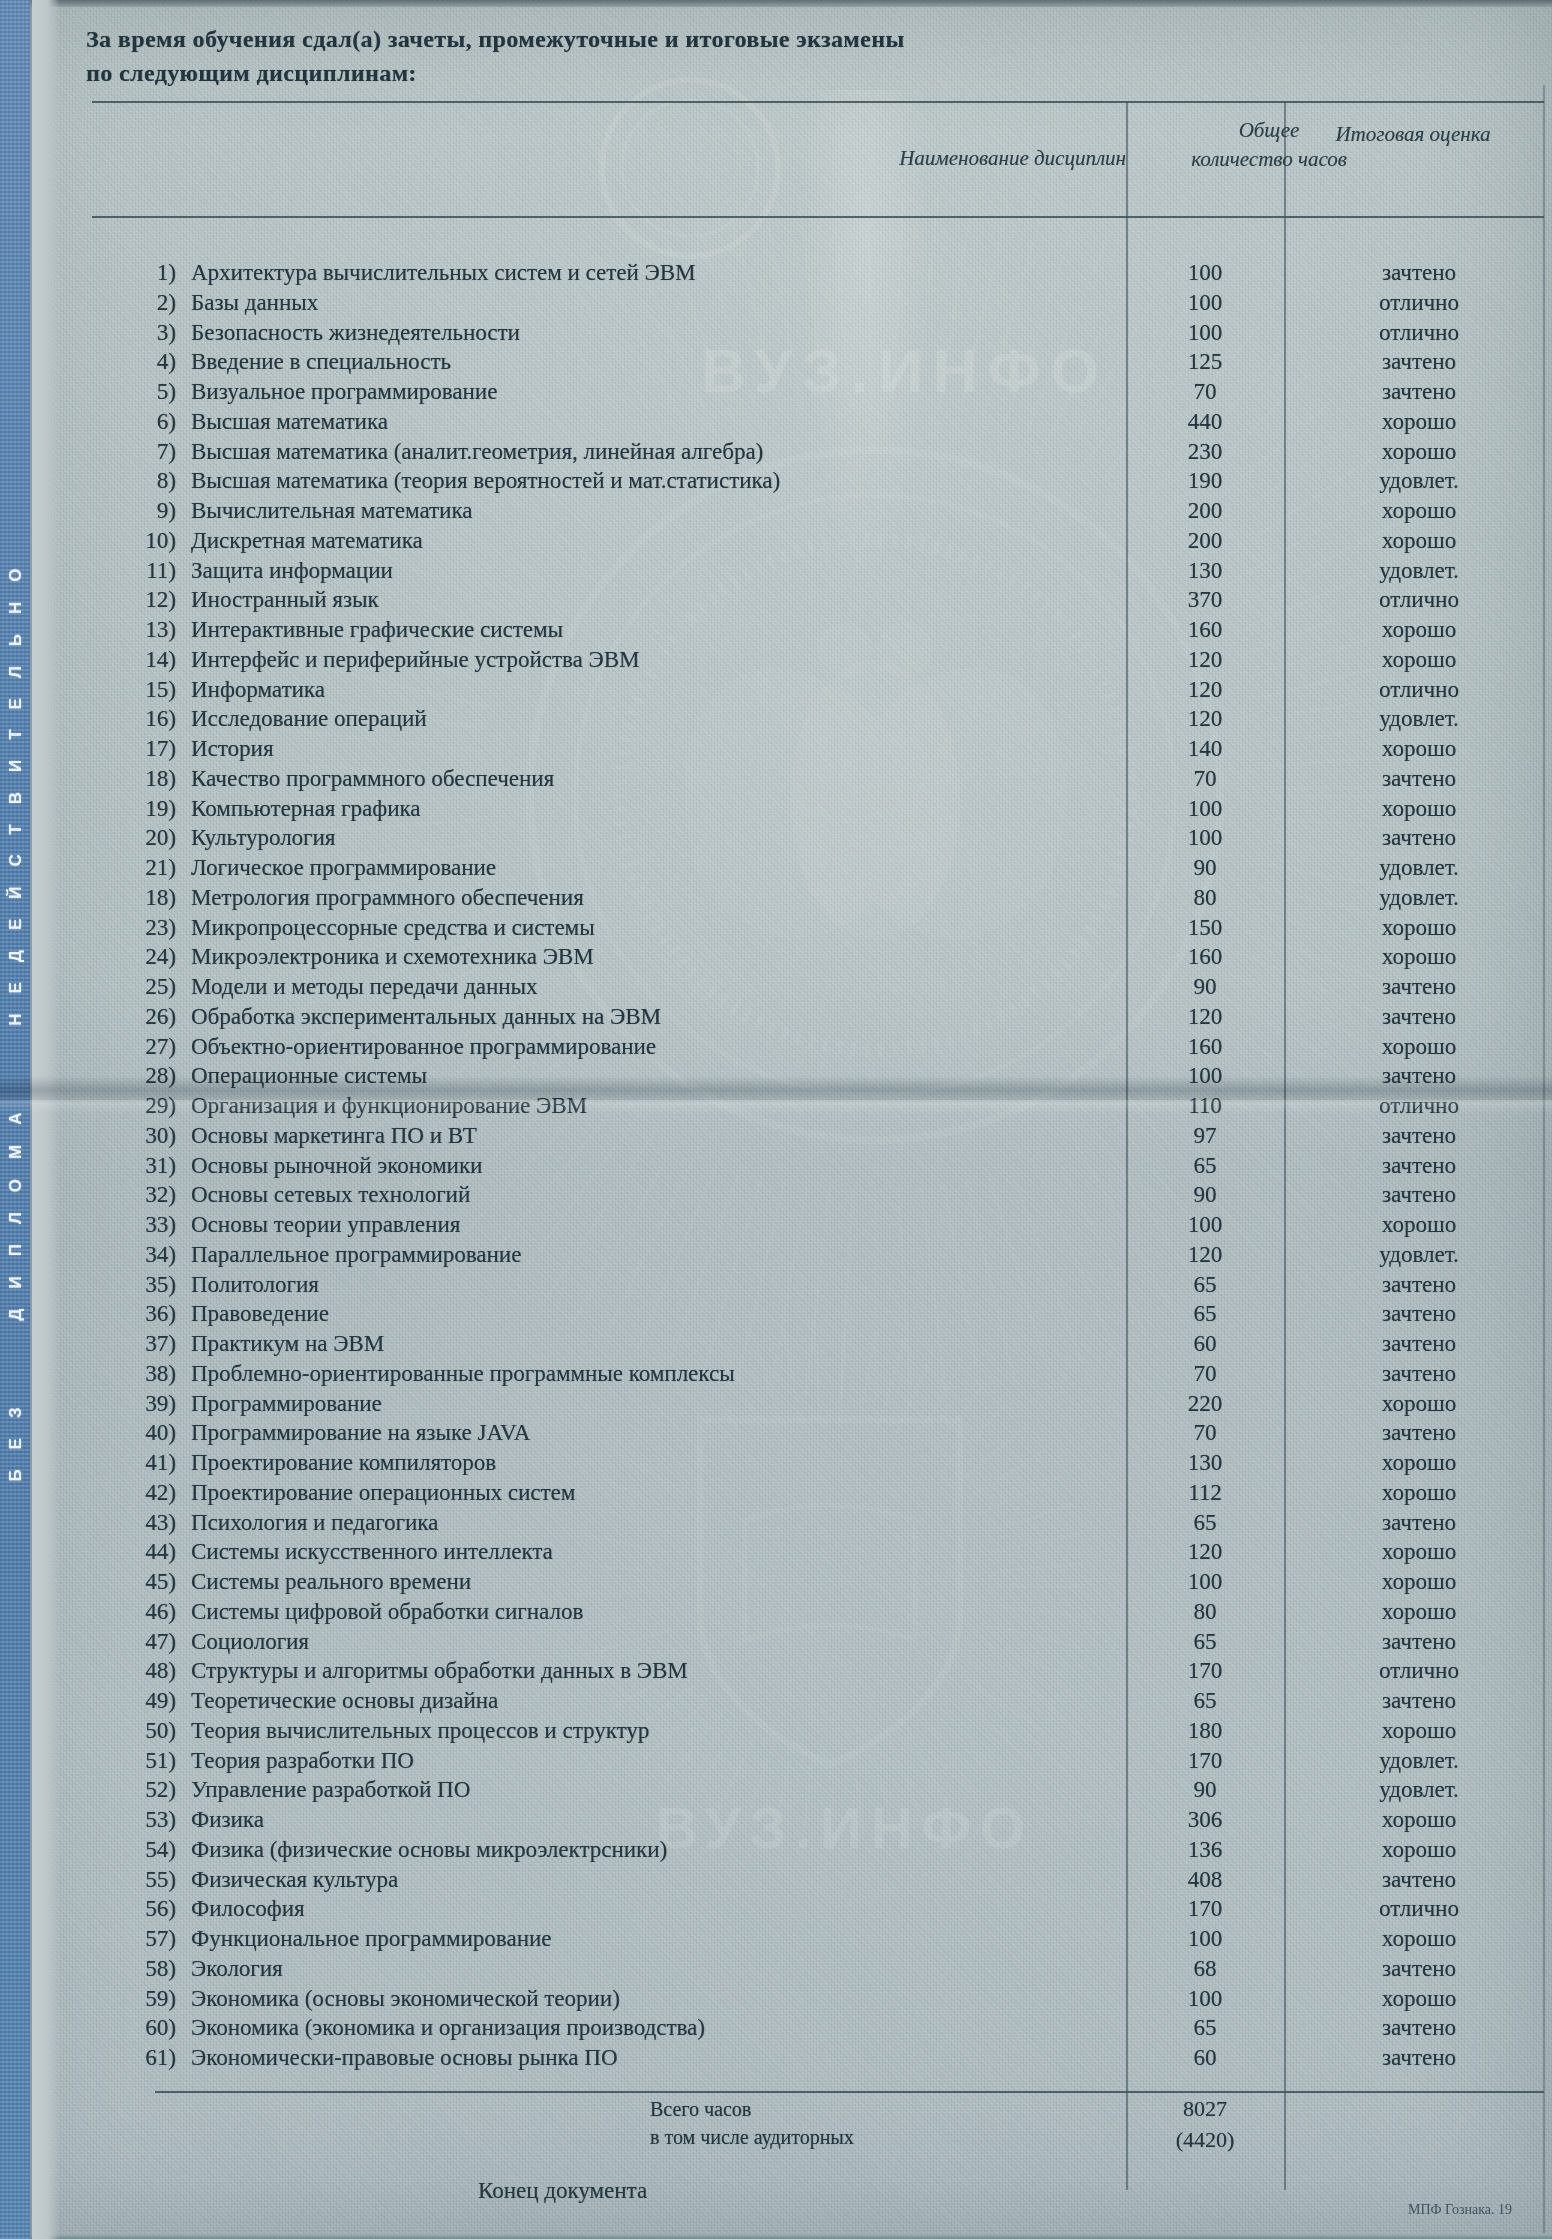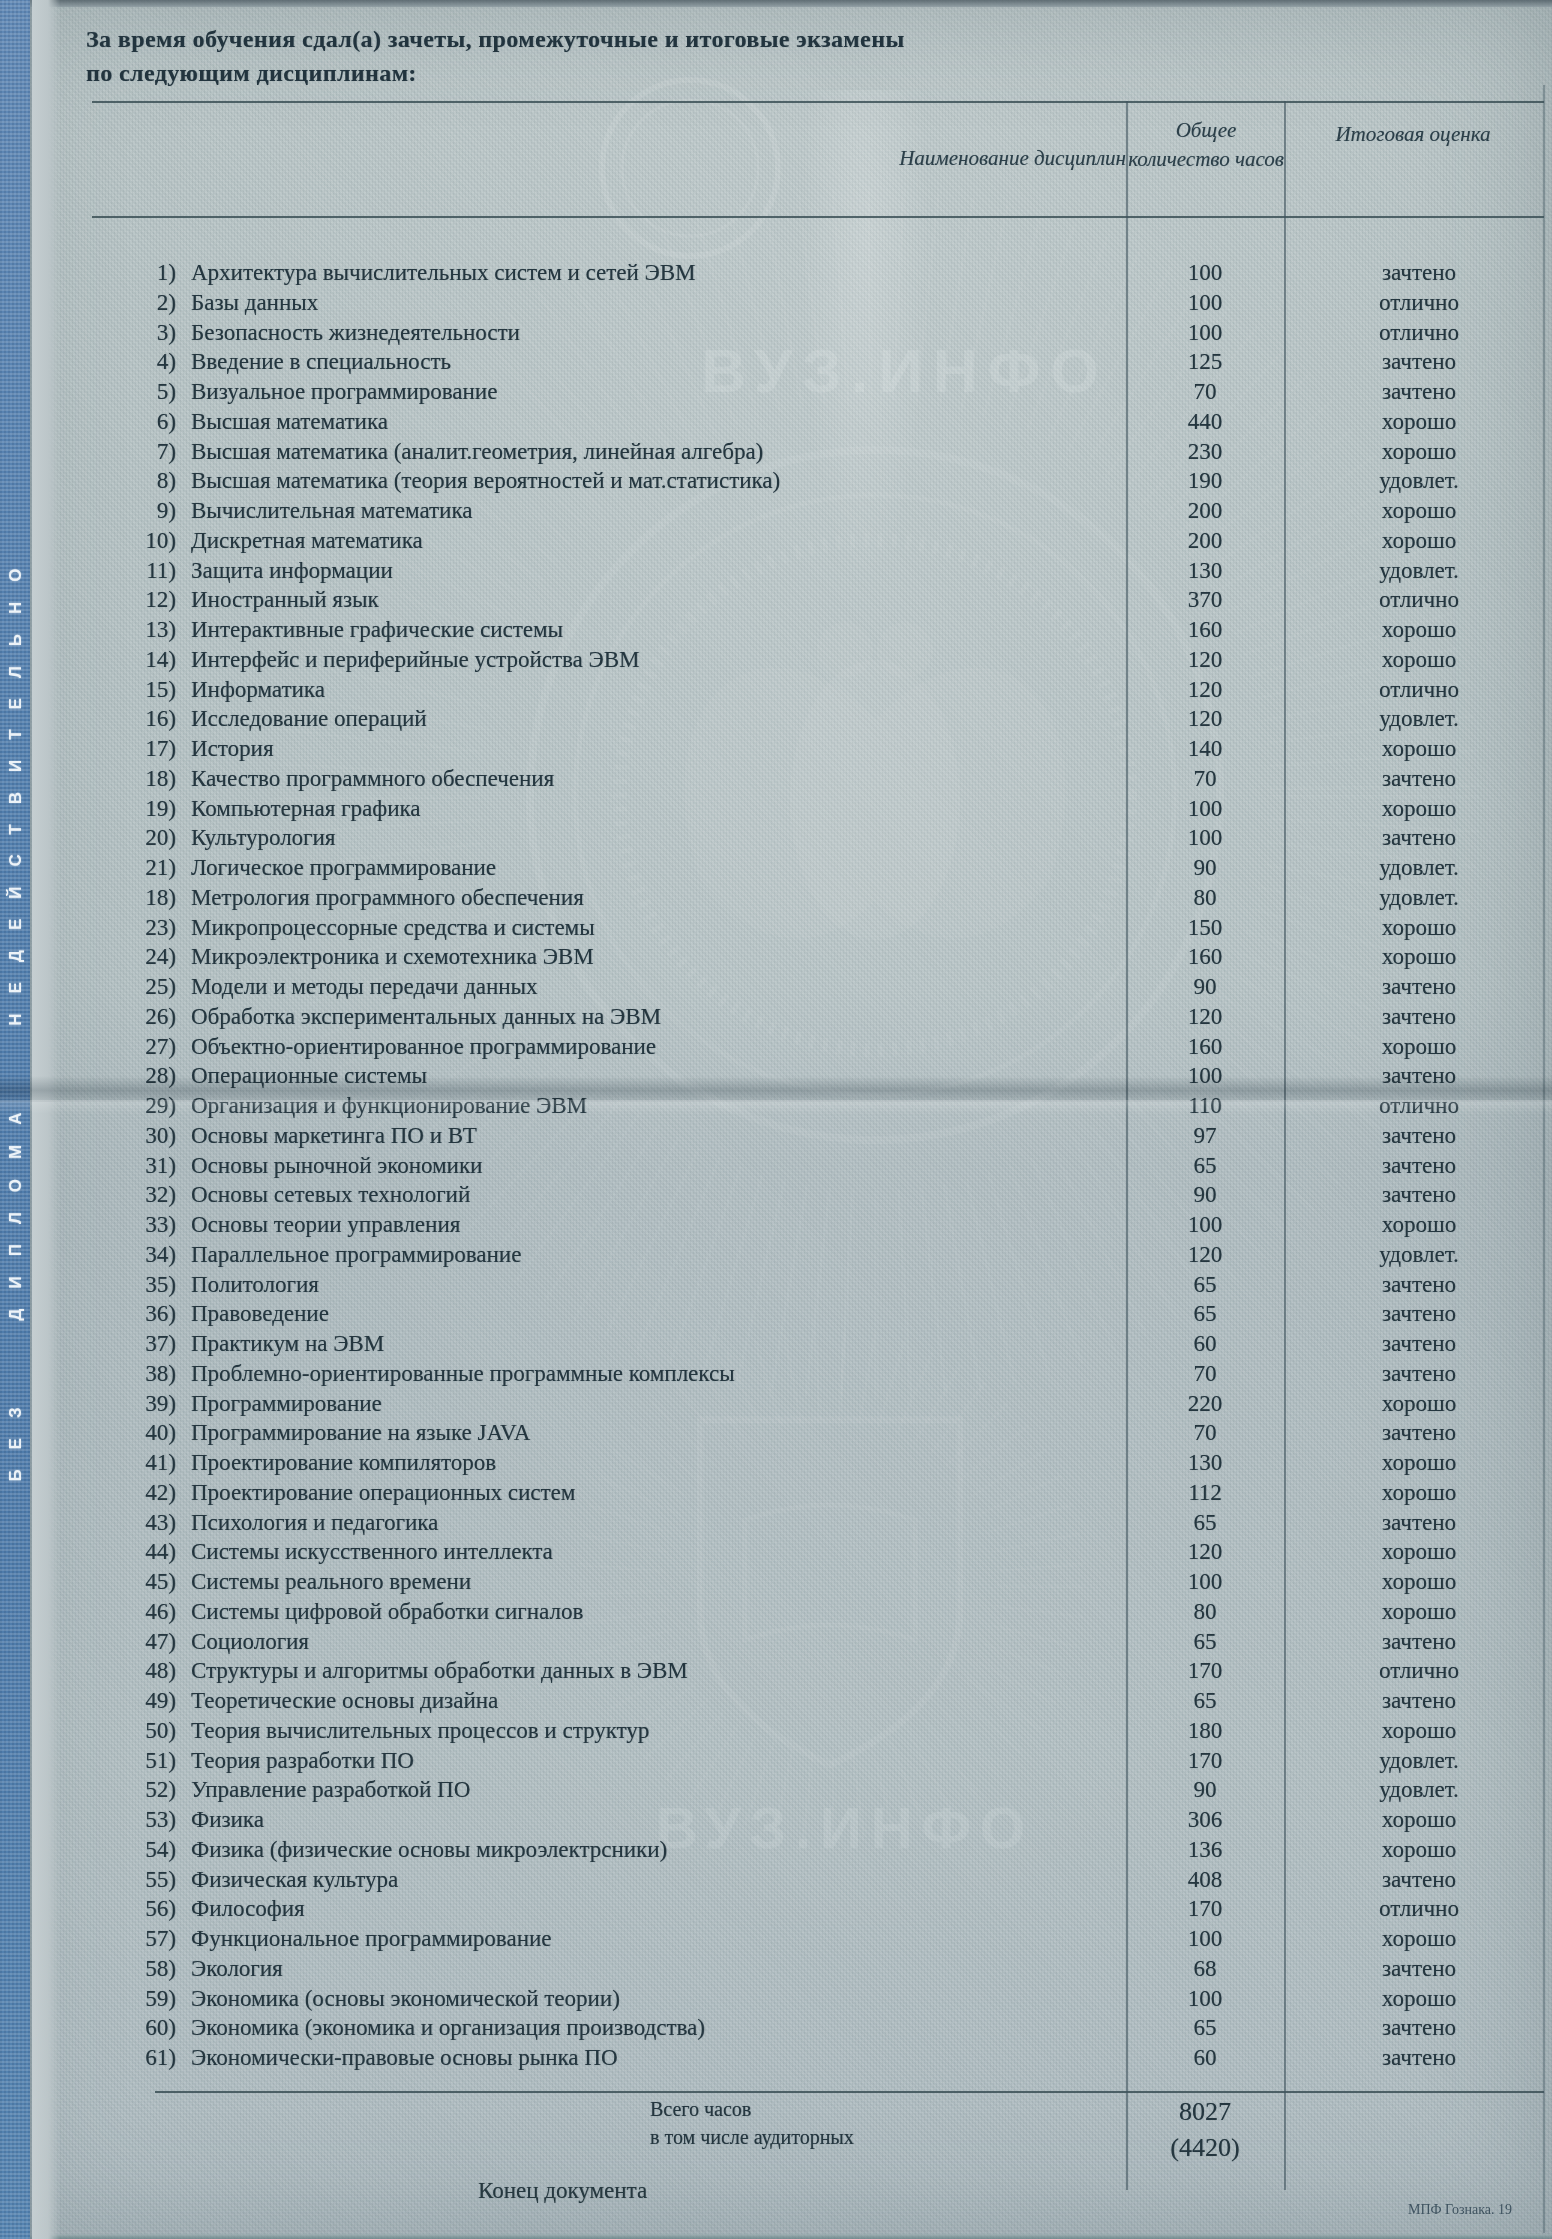--- a/index.html
+++ b/index.html
@@ -53,35 +53,35 @@
     font-weight:bold;font-size:24px;line-height:1.42;color:#22343e;
     text-shadow:.4px .4px .8px rgba(34,52,62,.45);letter-spacing:.4px;}
 
   .hline{position:absolute;height:2px;background:#33484f;opacity:.8;z-index:5;}
   .vline{position:absolute;width:2px;background:#3f545e;opacity:.6;z-index:5;}
 
   .colhead{position:absolute;font-style:italic;font-size:21px;line-height:1.4;
     color:#2b3f49;text-align:center;z-index:6;
     text-shadow:.3px .3px .7px rgba(43,63,73,.4);}
   .colhead.c1{left:92px;top:144px;width:1034px;text-align:right;}
-  .colhead.c2{left:1128px;top:116px;width:156px;}
+  .colhead.c2{left:1191px;top:116px;width:156px;}
   .colhead.c3{left:1288px;top:120px;width:250px;}
 
   .rows{position:absolute;left:0;top:260px;width:1552px;z-index:6;}
   .row{position:relative;height:29.75px;font-size:23px;color:#24363f;
     text-shadow:.35px .35px .7px rgba(36,54,63,.5);}
   .c-num{position:absolute;left:118px;width:58px;text-align:right;}
   .c-name{position:absolute;left:191px;width:930px;white-space:nowrap;}
   .c-hours{position:absolute;left:1128px;width:154px;text-align:center;}
   .c-grade{position:absolute;left:1286px;width:266px;text-align:center;}
 
   .totals-label{position:absolute;left:650px;top:2096px;font-size:20px;color:#24363f;
     line-height:1.38;text-shadow:.35px .35px .7px rgba(36,54,63,.5);z-index:6;}
   .totals-values{position:absolute;left:1128px;top:2094px;width:154px;text-align:center;
-    font-size:26px;color:#24363f;line-height:1.4;text-shadow:.35px .35px .7px rgba(36,54,63,.5);z-index:6;}
+    font-size:22px;color:#24363f;line-height:1.4;text-shadow:.35px .35px .7px rgba(36,54,63,.5);z-index:6;}
   .end-note{position:absolute;left:478px;top:2178px;font-size:23px;color:#26383f;
     text-shadow:.35px .35px .7px rgba(36,54,63,.5);z-index:6;}
   .print-mark{position:absolute;left:1408px;top:2202px;width:170px;font-size:14px;
     color:#3f5360;white-space:nowrap;z-index:6;}
 </style>
 </head>
 <body>
 
 <div class="page">
 

